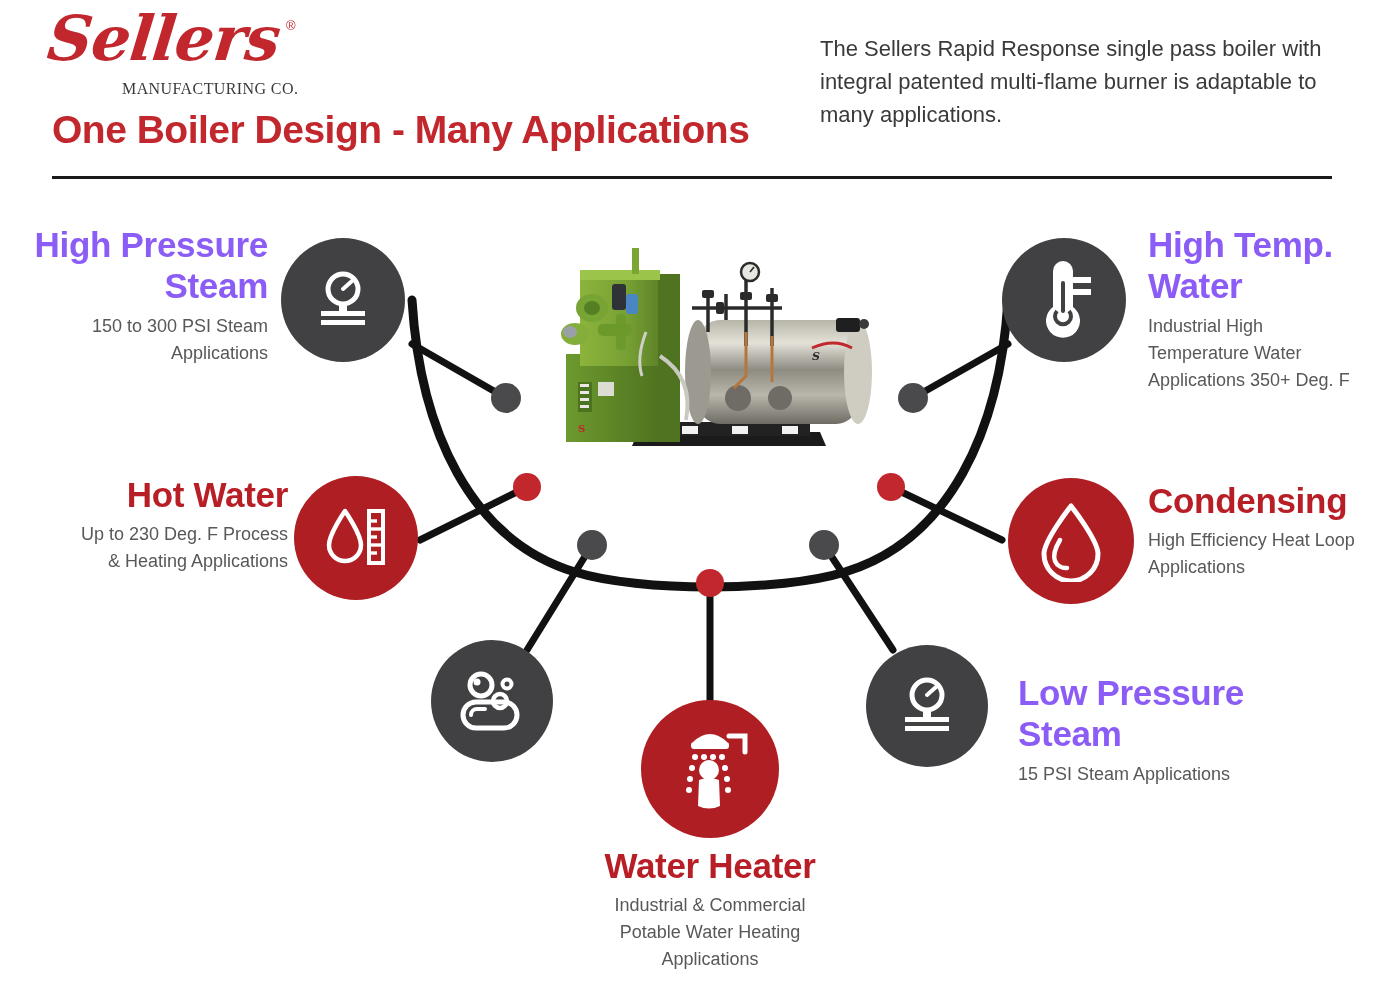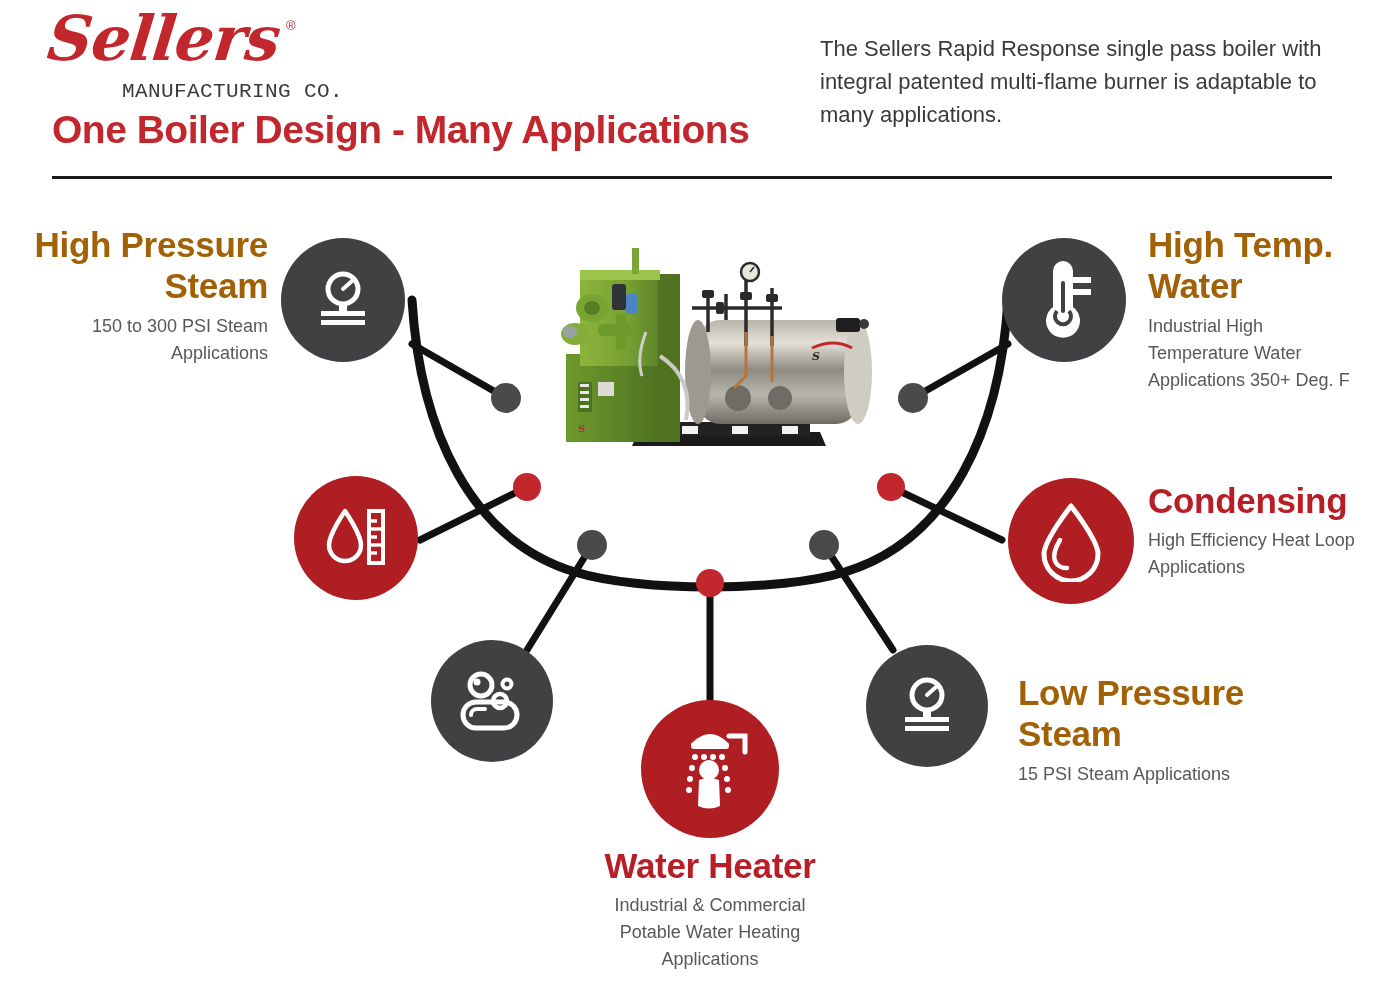--- a/index.html
+++ b/index.html
@@ -45,24 +45,24 @@
     left: 238px;
     top: 6px;
     font-size: 13px;
     color: #C1272D;
     font-family: "Liberation Sans", sans-serif;
   }
   #logo-sub {
     position: absolute;
     left: 74px;
     top: 68px;
-    font-size: 21px;
+    font-size: 16px;
     letter-spacing: 0.4px;
     color: #3a3a3a;
-    font-family: Liberation Mono, monospace;
+    font-family: Liberation Serif, serif;
   }
   #header-title {
     position: absolute;
     left: 52px;
     top: 108px;
     font-size: 39px;
     font-weight: bold;
     color: #C1272D;
     letter-spacing: -0.5px;
     white-space: nowrap;
@@ -101,21 +101,21 @@
 
   
   .label-block { position: absolute; }
   .label-title {
     font-size: 35px;
     font-weight: bold;
     line-height: 1.18;
     letter-spacing: -0.3px;
     font-family: "Liberation Sans", sans-serif;
   }
-  .label-title.gray { color: #a16207; }
+  .label-title.gray { color: #8b5cf6; }
   .label-title.red  { color: #B81E26; }
   .label-desc {
     font-size: 18px;
     line-height: 1.5;
     color: #58585a;
     margin-top: 6px;
     font-family: Liberation Sans, sans-serif;
   }
   .align-right  { text-align: right; }
   .align-left   { text-align: left; }
@@ -284,20 +284,27 @@
       <rect x="50" y="10" width="14" height="52" fill="none" stroke="#ffffff" stroke-width="4"></rect>
       <g stroke="#ffffff" stroke-width="3.4">
         <line x1="50" y1="20" x2="58" y2="20"></line>
         <line x1="50" y1="28" x2="62" y2="28"></line>
         <line x1="50" y1="36" x2="58" y2="36"></line>
         <line x1="50" y1="44" x2="62" y2="44"></line>
         <line x1="50" y1="52" x2="58" y2="52"></line>
       </g>
     </svg>
   </div>
+  <div class="label-block align-right" style="left:10px; top:474px; width:278px;">
+    <div class="label-title red">Hot Water</div>
+    <div class="label-desc">
+      <span>Up to 230 Deg. F Process</span><br>
+      <span>&amp; Heating Applications</span>
+    </div>
+  </div>
 
   <div class="badge gray" style="left:431px; top:640px; width:122px; height:122px;">
     <svg width="74" height="66" viewBox="0 0 74 66">
       <rect x="8" y="34" width="54" height="26" rx="13" fill="none" stroke="#ffffff" stroke-width="5"></rect>
       <path d="M16,47 a6,6 0 0 1 6,-6 h8" fill="none" stroke="#ffffff" stroke-width="4" stroke-linecap="round"></path>
       <circle cx="26" cy="17" r="11" fill="none" stroke="#ffffff" stroke-width="5"></circle>
       <circle cx="22" cy="14" r="3.5" fill="#ffffff"></circle>
       <circle cx="45" cy="33" r="7" fill="none" stroke="#ffffff" stroke-width="4.5"></circle>
       <circle cx="52" cy="16" r="4.5" fill="none" stroke="#ffffff" stroke-width="4"></circle>
     </svg>

